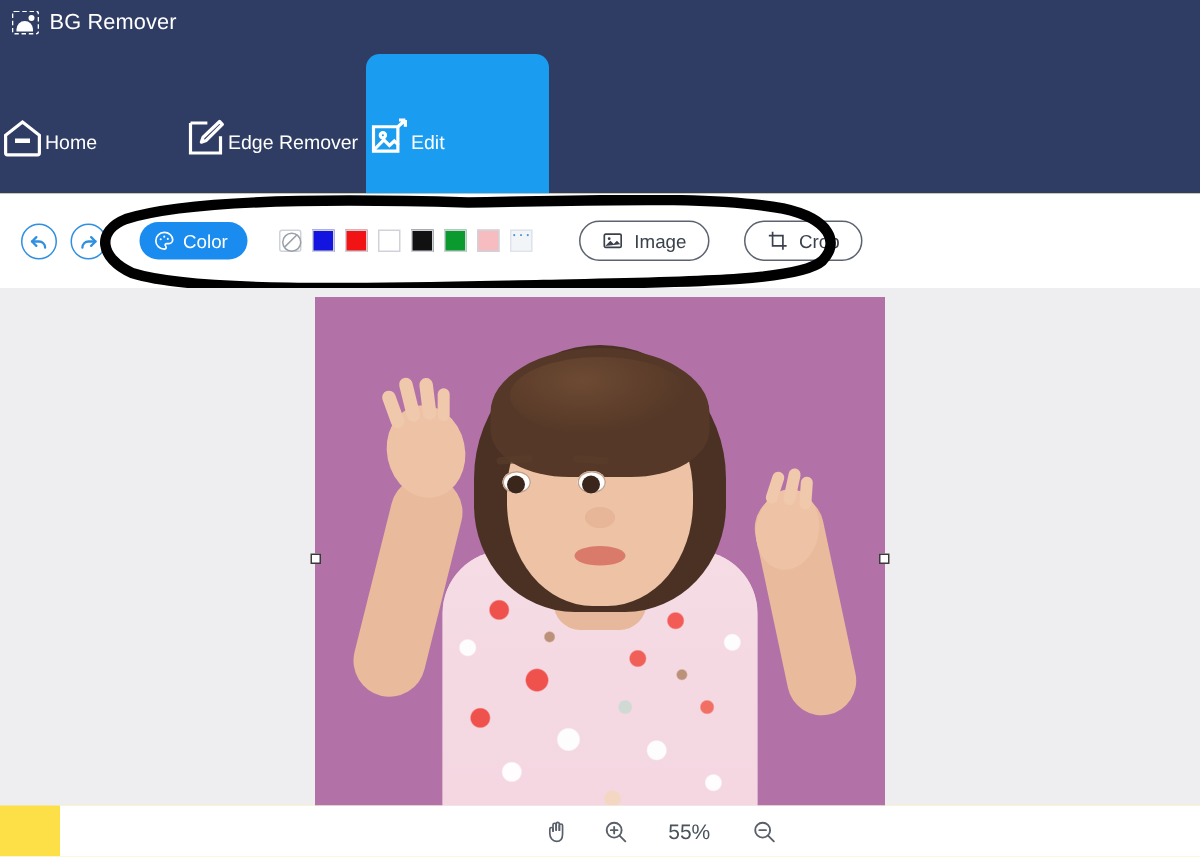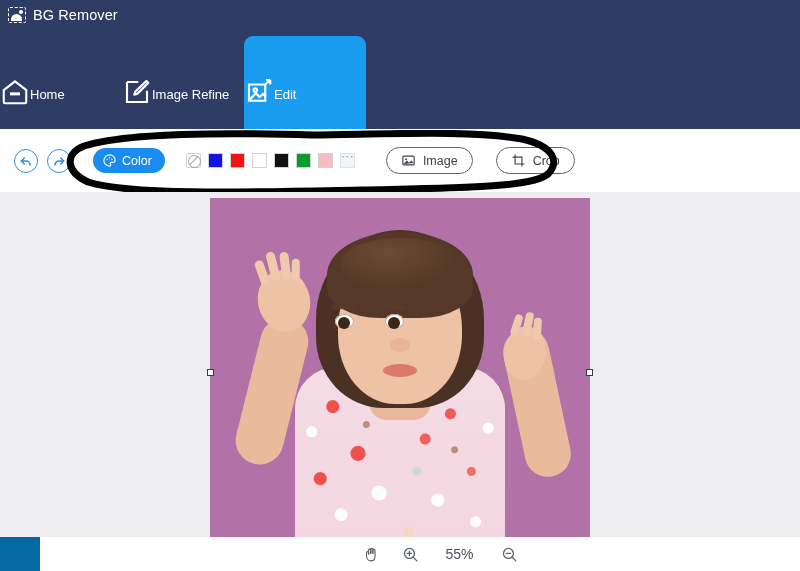--- a/index.html
+++ b/index.html
@@ -5,21 +5,21 @@
   * { box-sizing: border-box; margin: 0; padding: 0; }
   html, body {
     width: 800px; height: 571px;
     font-family: "Liberation Sans", sans-serif;
     overflow: hidden;
     background: #ffffff;
   }
   .app {
     position: relative;
     width: 800px; height: 571px;
-    background: #0369a1;
+    background: #fde047;
   }
 
   
   .topbar {
     position: absolute; left: 0; top: 0;
     width: 800px; height: 129px;
     background: #2f3c63;
   }
   .titlerow {
     position: absolute; left: 8px; top: 7px;
@@ -306,21 +306,21 @@
         <span class="tlabel">Home</span>
       </div>
 
       <div class="tab">
         <span class="ticon">
           <svg width="30" height="30" viewBox="0 0 24 24" fill="none" stroke="#ffffff" stroke-width="1.7">
             <path d="M4 4h9M4 4v16h16v-9"></path>
             <path d="M19.5 3.2 21 4.7 12.4 13.3l-2.6.9.9-2.6z" stroke-linejoin="round"></path>
           </svg>
         </span>
-        <span class="tlabel">Image Refine</span>
+        <span class="tlabel">Edge Remover</span>
       </div>
 
       <div class="tab active">
         <span class="ticon">
           <svg width="30" height="30" viewBox="0 0 24 24" fill="none" stroke="#ffffff" stroke-width="1.7">
             <path d="M4 6h13v13H4z"></path>
             <circle cx="9" cy="10.5" r="1.4"></circle>
             <path d="M4.6 18 9.5 13l3 3 2.6-2.4 2.3 2.2"></path>
             <path d="M17 6 21 2.4M21 2.4h-3.4M21 2.4V6"></path>
           </svg>

